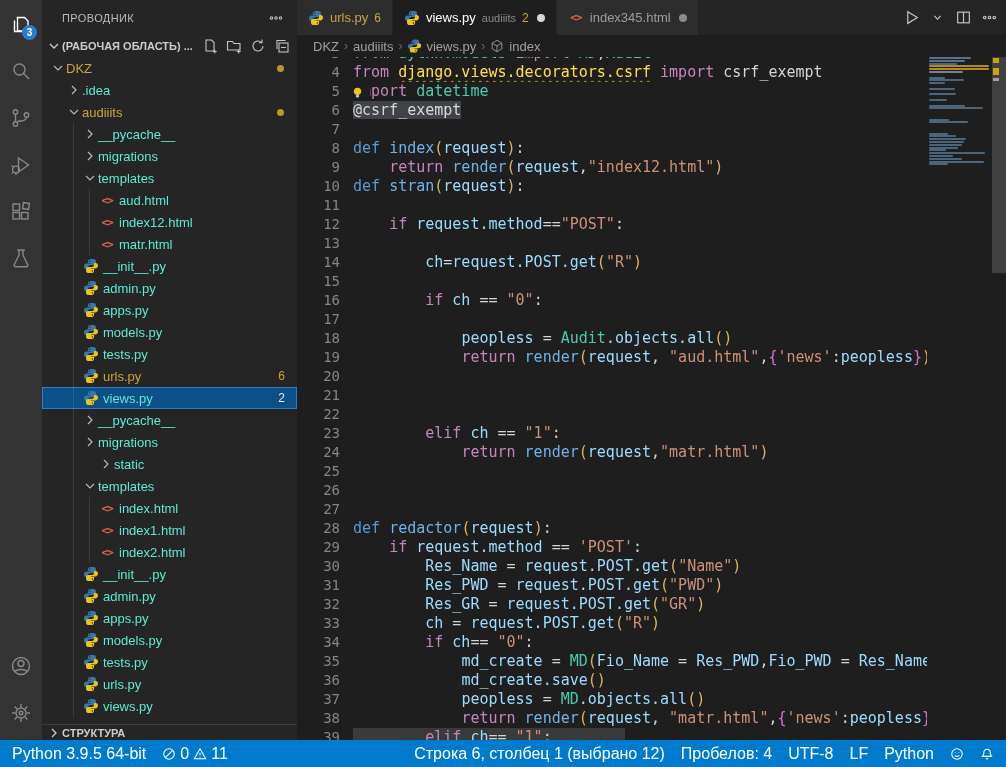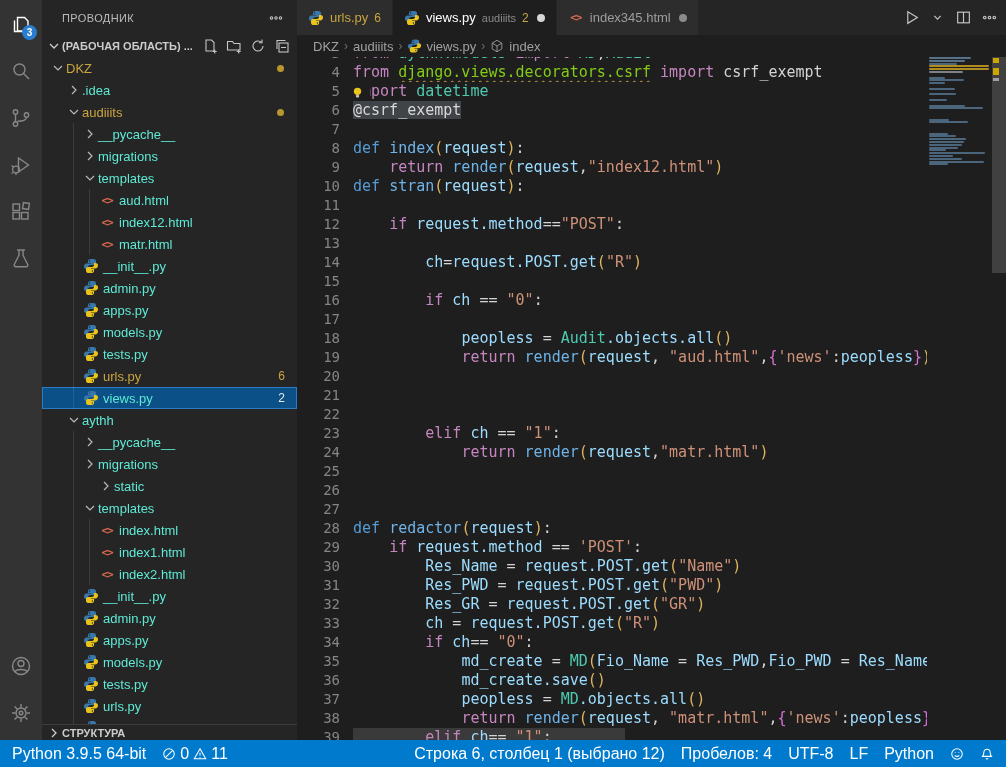--- a/index.html
+++ b/index.html
@@ -73,21 +73,21 @@
   .code-line { position:relative; height:19px; line-height:19px; white-space:pre;
     font-family:"DejaVu Sans Mono", monospace; font-size:15px; color:#d4d4d4; }
   .code-line .ln { position:absolute; left:0; width:43px; text-align:right; color:#858585; font-size:14px; }
   .code-line .ltext { position:absolute; left:56px; right:0; overflow:hidden; height:19px; }
   .code-line .iguide { position:absolute; top:0; bottom:0; width:1px; background:rgba(255,255,255,0.09); }
   .code-line.hl .ltext::before { content:""; position:absolute; left:0; top:0; width:272px; height:19px; background:#3a3a3a; z-index:0; }
   .code-line .ltext span { position:relative; z-index:1; }
   .tk-k { color:#C586C0; } .tk-d { color:#569CD6; } .tk-f { color:#6FB4E8; }
   .tk-c { color:#4EC9B0; } .tk-v { color:#9CDCFE; } .tk-s { color:#CE9178; }
   .tk-p { color:#D4D4D4; } .tk-b { color:#ddb45f; } .tk-br { color:#D670D6; }
-  .tk-cw { color:#84cc16; text-decoration:underline wavy #c8a437 1px; text-underline-offset:3px; }
+  .tk-cw { color:#fde047; text-decoration:underline wavy #c8a437 1px; text-underline-offset:3px; }
   .tk-sel { color:#d8d8d8; background:#404448; }
   .bulb { position:absolute; left:54px; top:2px; width:19px; height:16px; background:#1e1e1e; z-index:2; display:flex; align-items:center; }
 
   
   .minimap { position:absolute; top:0; right:14px; width:65px; bottom:0; background:#1e1e1e; cursor:pointer; }
   .mm-bar { position:absolute; height:2px; border-radius:1px; }
   .scrollbar { position:absolute; top:0; right:0; width:14px; bottom:0; background:#1e1e1e; }
   .sb-thumb { position:absolute; top:0; left:0; right:0; height:216px; background:rgba(121,121,121,0.38); cursor:pointer; }
   .ov-mark { position:absolute; left:1px; width:6px; }
 
@@ -370,29 +370,20 @@
           <span class="tguide" style="left:31px"></span>
           <span class="ficon">
             <svg width="16" height="16" viewBox="0 0 16 16">
               <path fill="#3a77ab" d="M7.9 1C6.1 1 4.9 1.9 4.9 3.3V5h3.2v.6H3.6C2.1 5.6 1 6.7 1 8.5S2.1 11 3.6 11H5V9.1C5 7.7 6.3 6.9 7.7 6.9H11c1.2 0 2-.9 2-2.1V3.3C13 1.9 11.7 1 10.3 1H7.9zM6.6 2.3a.7.7 0 110 1.4.7.7 0 010-1.4z"></path>
               <path fill="#e9c41c" d="M8.1 15c1.8 0 3-.9 3-2.3V11H7.9v-.6h4.5c1.5 0 2.6-1.1 2.6-2.9S13.9 5 12.4 5H11v1.9C11 8.3 9.7 9.1 8.3 9.1H5c-1.2 0-2 .9-2 2.1v1.5C3 14.1 4.3 15 5.7 15h2.4zm1.3-1.3a.7.7 0 110-1.4.7.7 0 010 1.4z"></path>
             </svg>
           </span>
           <span class="lbl">views.py</span>
           <span class="grow"></span>
           <span class="nbadge">2</span>
-        </div>
-        <div class="trow" style="padding-left: 24px;">
-          <span class="twisty">
-            <svg viewBox="0 0 16 16">
-              <path d="M4 6l4 4 4-4"></path>
-            </svg>
-          </span>
-          <span class="lbl">aythh</span>
-          <span class="grow"></span>
         </div>
         <div class="trow" style="padding-left: 40px;">
           <span class="tguide" style="left:31px"></span>
           <span class="twisty">
             <svg viewBox="0 0 16 16">
               <path d="M6 4l4 4-4 4"></path>
             </svg>
           </span>
           <span class="lbl">__pycache__</span>
           <span class="grow"></span>

